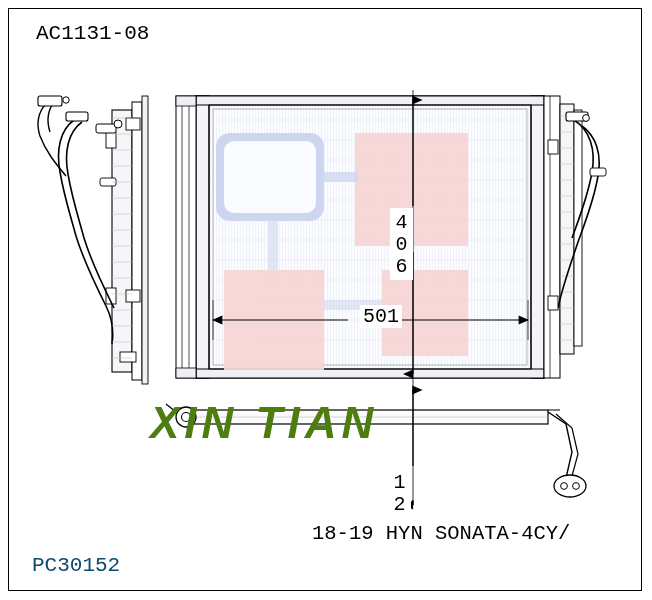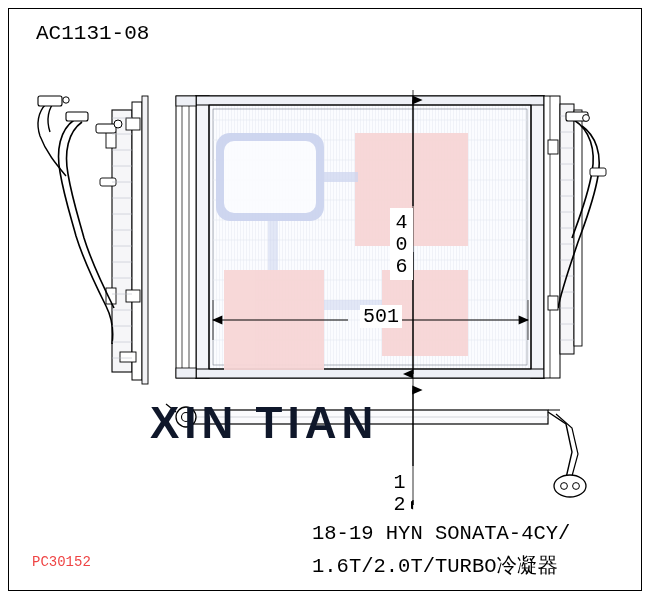--- a/index.html
+++ b/index.html
@@ -34,44 +34,45 @@
     font-size: 21px;
     letter-spacing: 0px;
     color: #000000;
     white-space: nowrap;
   }
   .doc-code {
     position: absolute;
     left: 32px;
     top: 554px;
     font-family: "Liberation Mono", monospace;
-    font-size: 14px;
-    color: #ef4444;
+    font-size: 21px;
+    color: #0c4a6e;
     white-space: nowrap;
   }
   .caption {
     position: absolute;
     left: 312px;
     top: 517px;
     width: 330px;
     font-family: Liberation Mono, monospace;
     font-size: 20.5px;
     color: #000000;
     line-height: 33px;
     white-space: nowrap;
   }
   .watermark {
     position: absolute;
     left: 150px;
     top: 398px;
     font-family: "Liberation Sans", sans-serif;
     font-size: 44px;
     font-weight: bold;
+    font-style: italic;
     letter-spacing: 5px;
-    color: #0f172a;
+    color: #4d7c0f;
     z-index: 3;
     pointer-events: none;
     user-select: none;
   }
   .dim-label {
     position: absolute;
     font-family: "Liberation Mono", monospace;
     font-size: 20px;
     color: #000000;
     background: #ffffff;
@@ -107,21 +108,20 @@
 
 <div id="page">
 
   <div class="frame"></div>
 
   <div class="part-code">AC1131-08</div>
   <div class="doc-code">PC30152</div>
 
   <div class="caption">
     <div>18-19 HYN SONATA-4CY/</div>
-    <div>1.6T/2.0T/TURBO冷凝器</div>
   </div>
 
   <div class="watermark">XIN TIAN</div>
 
   <div class="dim-label" id="dim-width-label">501</div>
   <div class="dim-label" id="dim-height-label">406</div>
   <div class="dim-label" id="dim-depth-label">12</div>
 
   <svg class="draw" viewBox="0 0 652 600">
     <defs>

